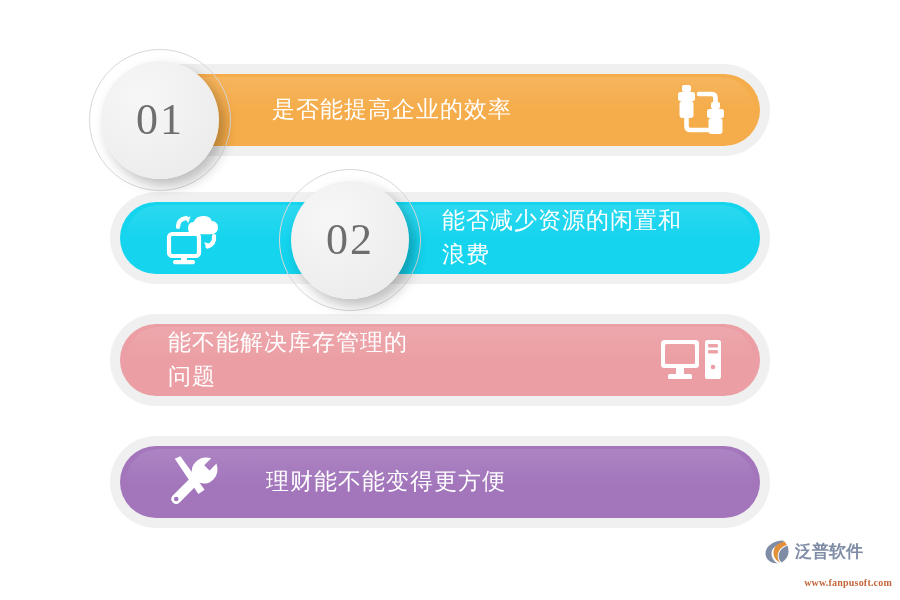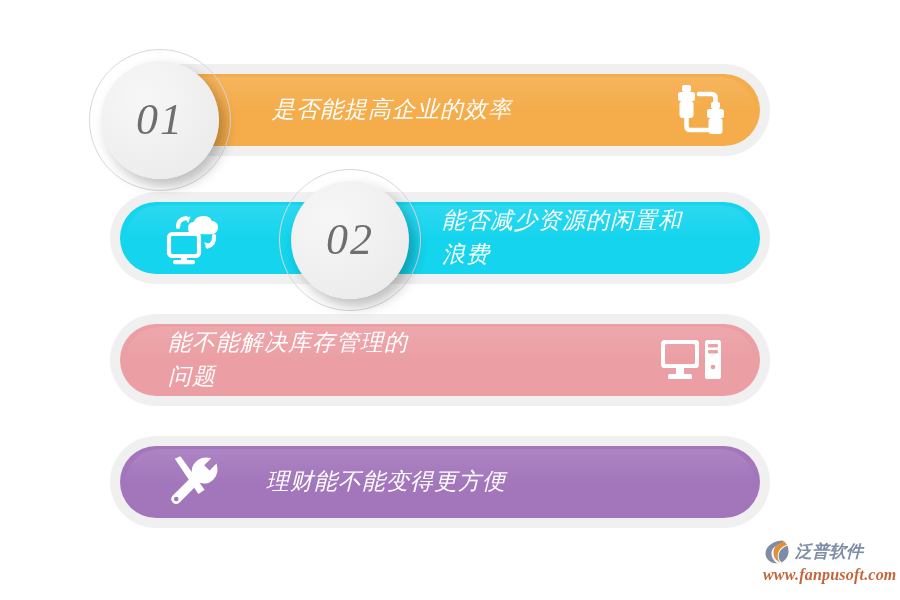--- a/index.html
+++ b/index.html
@@ -12,21 +12,20 @@
     background: #ffffff;
     font-family: "Liberation Serif", "DejaVu Serif", serif;
     overflow: hidden;
     position: relative;
   }
 
   #canvas {
     position: relative;
     width: 900px;
     height: 600px;
-    font-style: italic;
   }
 
   
   .row {
     position: absolute;
     left: 110px;
     width: 660px;
     height: 92px;
   }
   .row-frame {
@@ -151,27 +150,28 @@
   .logo-name {
     color: #7f8ca6;
     font-size: 17px;
     line-height: 38px;
     letter-spacing: 0px;
     font-family: "Liberation Sans", sans-serif;
     font-weight: bold;
   }
   .logo-url {
     color: #c4663c;
-    font-size: 16px;
+    font-size: 10px;
     line-height: 14px;
     letter-spacing: 0.2px;
     font-family: "Liberation Serif", "DejaVu Serif", serif;
     font-weight: bold;
     text-align: right;
     padding-right: 1px;
+    margin-top: 8px;
   }
 </style>
 </head>
 <body style="background: rgb(255, 255, 255);">
 
 <div id="canvas">
 
   <div class="row" id="row1">
     <div class="row-frame"></div>
     <div class="row-bar" id="bar1" style="background: rgb(245, 172, 74);">

